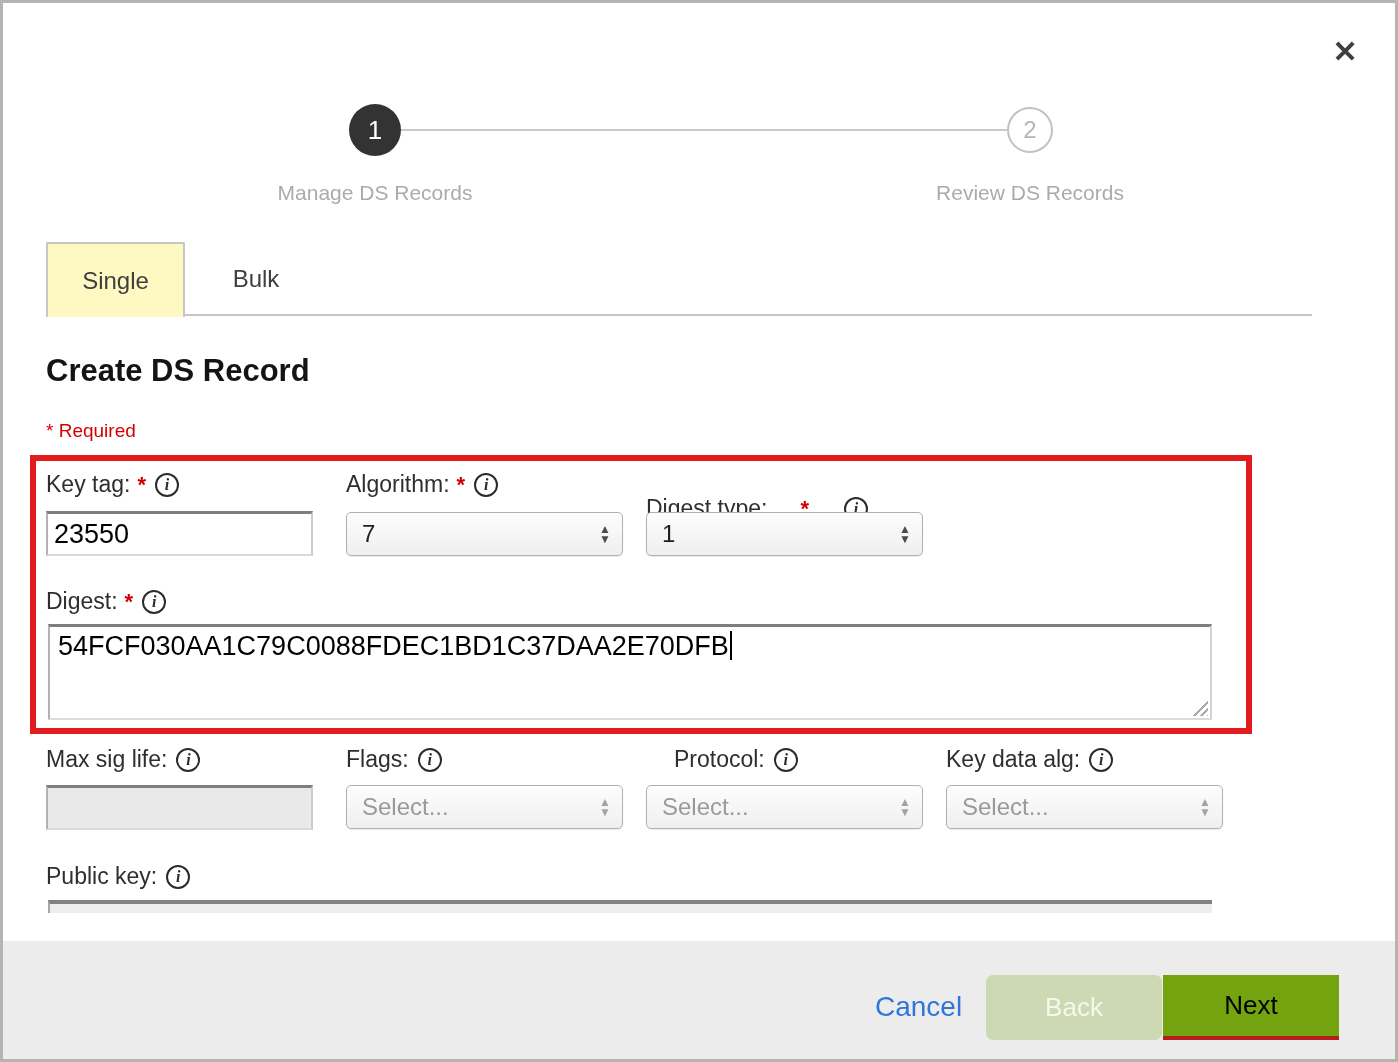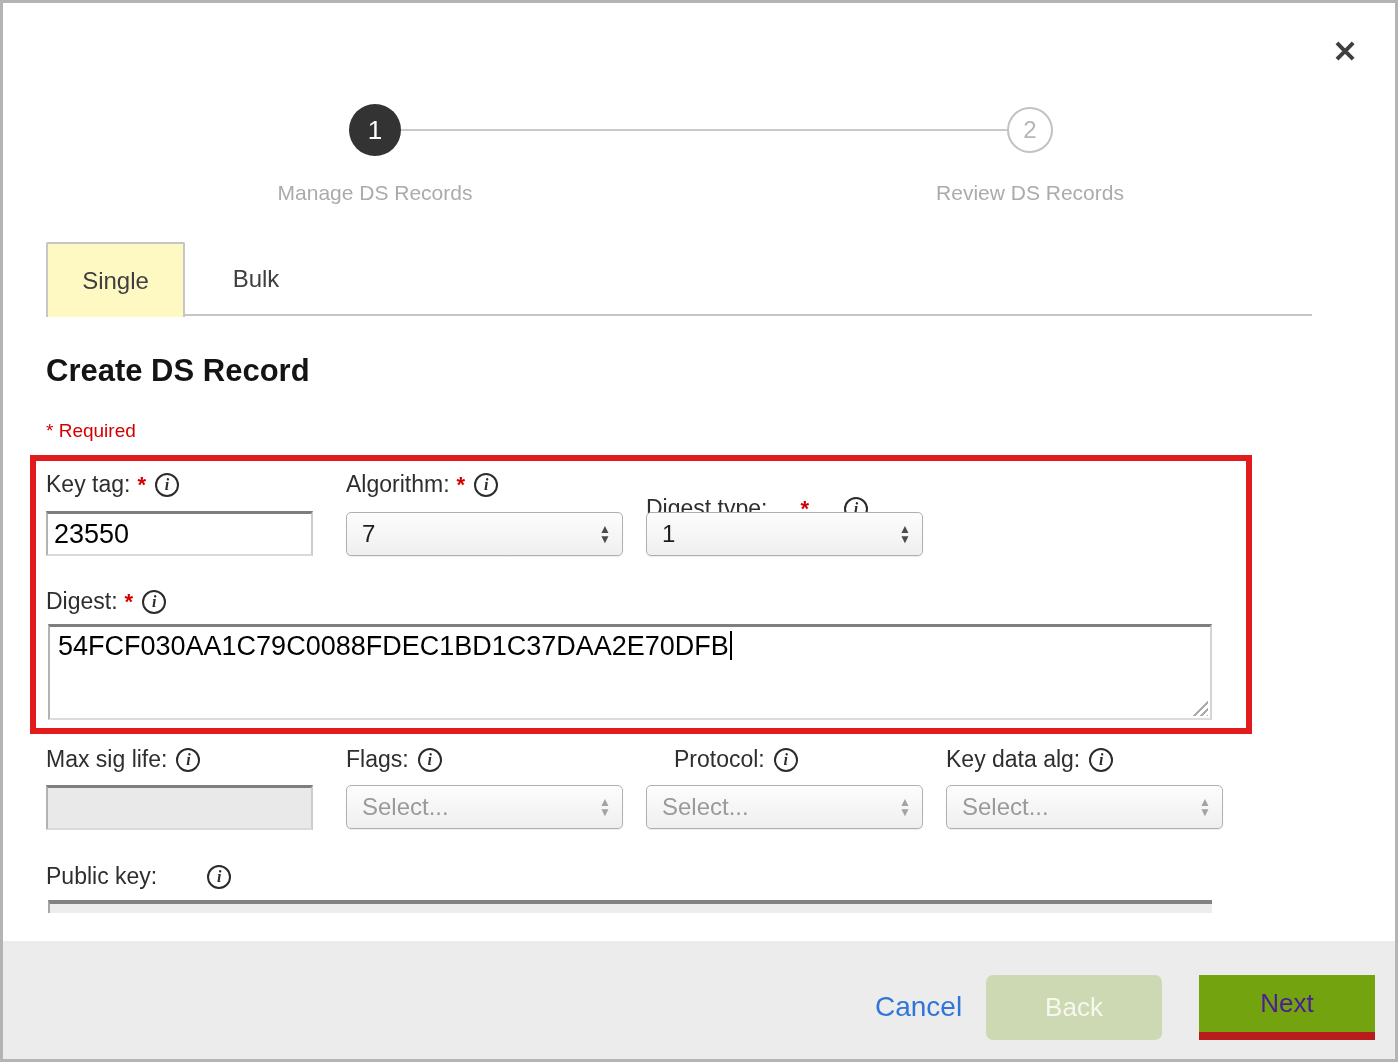--- a/index.html
+++ b/index.html
@@ -86,21 +86,21 @@
 
   
   .footer { position:absolute; left:0; right:0; top:938px; bottom:0; background:#ececec; }
   .cancel-link { position:absolute; left:872px; top:988px; font-size:28px; color:#3175d9;
                  background:none; border:none; cursor:pointer;
                  font-family:"Liberation Sans", sans-serif; }
   .btn { position:absolute; top:972px; width:176px; height:65px; font-size:26px;
          display:flex; align-items:center; justify-content:center; border:none; cursor:pointer;
          font-family:"Liberation Sans", sans-serif; }
   .btn-back { left:983px; background:#cdd9b2; color:#f6f8ee; cursor:default;border-radius:7px; }
-  .btn-next { left:1196px; background:#73a30f; color:#4c1d95; border-bottom:8px solid #b91c1c; }
+  .btn-next { left:1160px; background:#73a30f; color:#000000; border-bottom:4px solid #b91c1c; }
 </style>
 </head>
 <body>
 
 <div class="modal">
 
   <button class="close-btn">✕</button>
 
   <div class="step-line"></div>
   <div class="step-circle active">1</div>
@@ -192,21 +192,21 @@
     </span>
   </div>
   <div class="sel" style="left:943px; top:782px; width:277px;">
     <span class="sel-text placeholder">Select...</span>
     <span class="sel-arrows muted">
       <span>▲</span>
         <span>▼</span>
     </span>
   </div>
 
-  <div class="field-label" style="left:43px; top:860px;gap:41px;">
+  <div class="field-label" style="left:43px; top:860px;">
     <span>Public key:</span>
     <span class="info-icon">i</span>
   </div>
   <div class="pk-sliver"></div>
 
   <div class="footer"></div>
   <button class="cancel-link">Cancel</button>
   <button class="btn btn-back" disabled="">Back</button>
   <button class="btn btn-next">Next</button>
 

